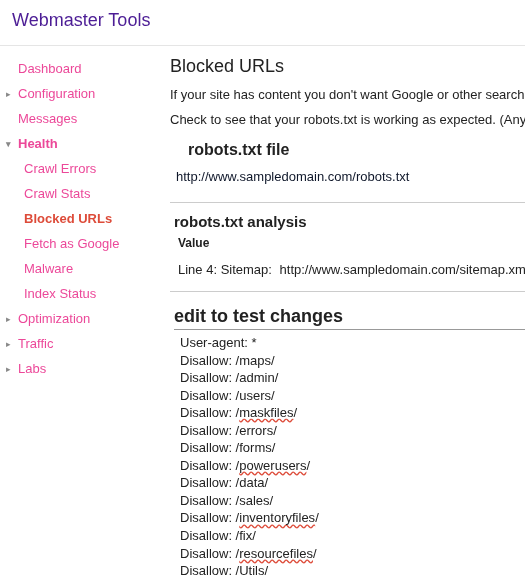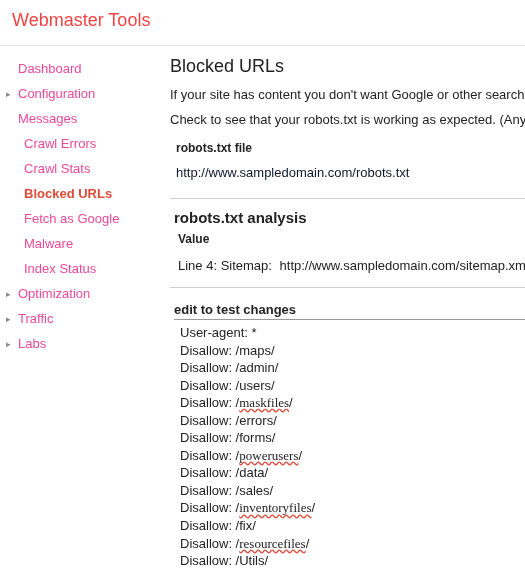--- a/index.html
+++ b/index.html
@@ -8,21 +8,21 @@
     font-size: 13px;
     color: #222;
     background: #fff;
     width: 525px;
     overflow: hidden;
   }
   .header {
     padding: 10px 12px 14px;
   }
   .header-title {
-    color: #ef4444;
+    color: #4c1d95;
     font-size: 18px;
     font-weight: normal;
   }
   .layout {
     display: flex;
     border-top: 1px solid #e5e5e5;
   }
   .sidebar {
     width: 160px;
     padding: 10px 0 20px 4px;
@@ -61,23 +61,23 @@
     white-space: nowrap;
   }
   .page-title {
     font-size: 18px;
     color: #222;
     margin-bottom: 10px;
     font-weight: normal;
   }
   .intro { font-size: 13px; margin-bottom: 10px; }
   .sub-label {
-    font-size: 12px;
+    font-size: 16px;
     font-weight: bold;
-    margin: 14px 0 10px 0;
+    margin: 14px 0 10px 12px;
     padding-left: 6px;
   }
   .robots-link {
     color: #0f172a;
     font-size: 13px;
     padding-left: 6px;
     text-decoration: none;
     display: inline-block;
     margin-bottom: 4px;
   }
@@ -94,49 +94,50 @@
     font-size: 12px;
     font-weight: bold;
     margin: 6px 0 12px 8px;
   }
   .value-row {
     font-size: 13px;
     margin: 4px 0 10px 8px;
   }
   .value-row .sitemap-url { margin-left: 4px; }
   .edit-title {
-    font-size: 13px;
+    font-size: 18px;
     font-weight: bold;
     margin: 14px 0 2px 4px;
   }
   .robots-box {
     border-top: 1px solid #999;
     margin: 0 0 0 4px;
     padding: 4px 6px;
     font-size: 13px;
     line-height: 1.35;
     background: #fff;
     white-space: pre;
     font-family: Arial, sans-serif;
   }
-  .spell { text-decoration: underline wavy #dd4b39; text-decoration-skip-ink: none; font-family: Liberation Serif, serif; }
+  .spell { text-decoration: underline wavy #dd4b39; text-decoration-skip-ink: none; }
 </style>
 </head>
 <body>
 
 <div class="header">
   <h1 class="header-title">Webmaster Tools</h1>
 </div>
 
 <div class="layout">
 
   <div class="sidebar">
     <div class="sidebar-item">Dashboard</div>
     <div class="sidebar-item section">Configuration</div>
     <div class="sidebar-item">Messages</div>
+    <div class="sidebar-item section expanded bold">Health</div>
     <div class="sidebar-item child">Crawl Errors</div>
     <div class="sidebar-item child">Crawl Stats</div>
     <div class="sidebar-item child active">Blocked URLs</div>
     <div class="sidebar-item child">Fetch as Google</div>
     <div class="sidebar-item child">Malware</div>
     <div class="sidebar-item child">Index Status</div>
     <div class="sidebar-item section">Optimization</div>
     <div class="sidebar-item section">Traffic</div>
     <div class="sidebar-item section">Labs</div>
   </div>

